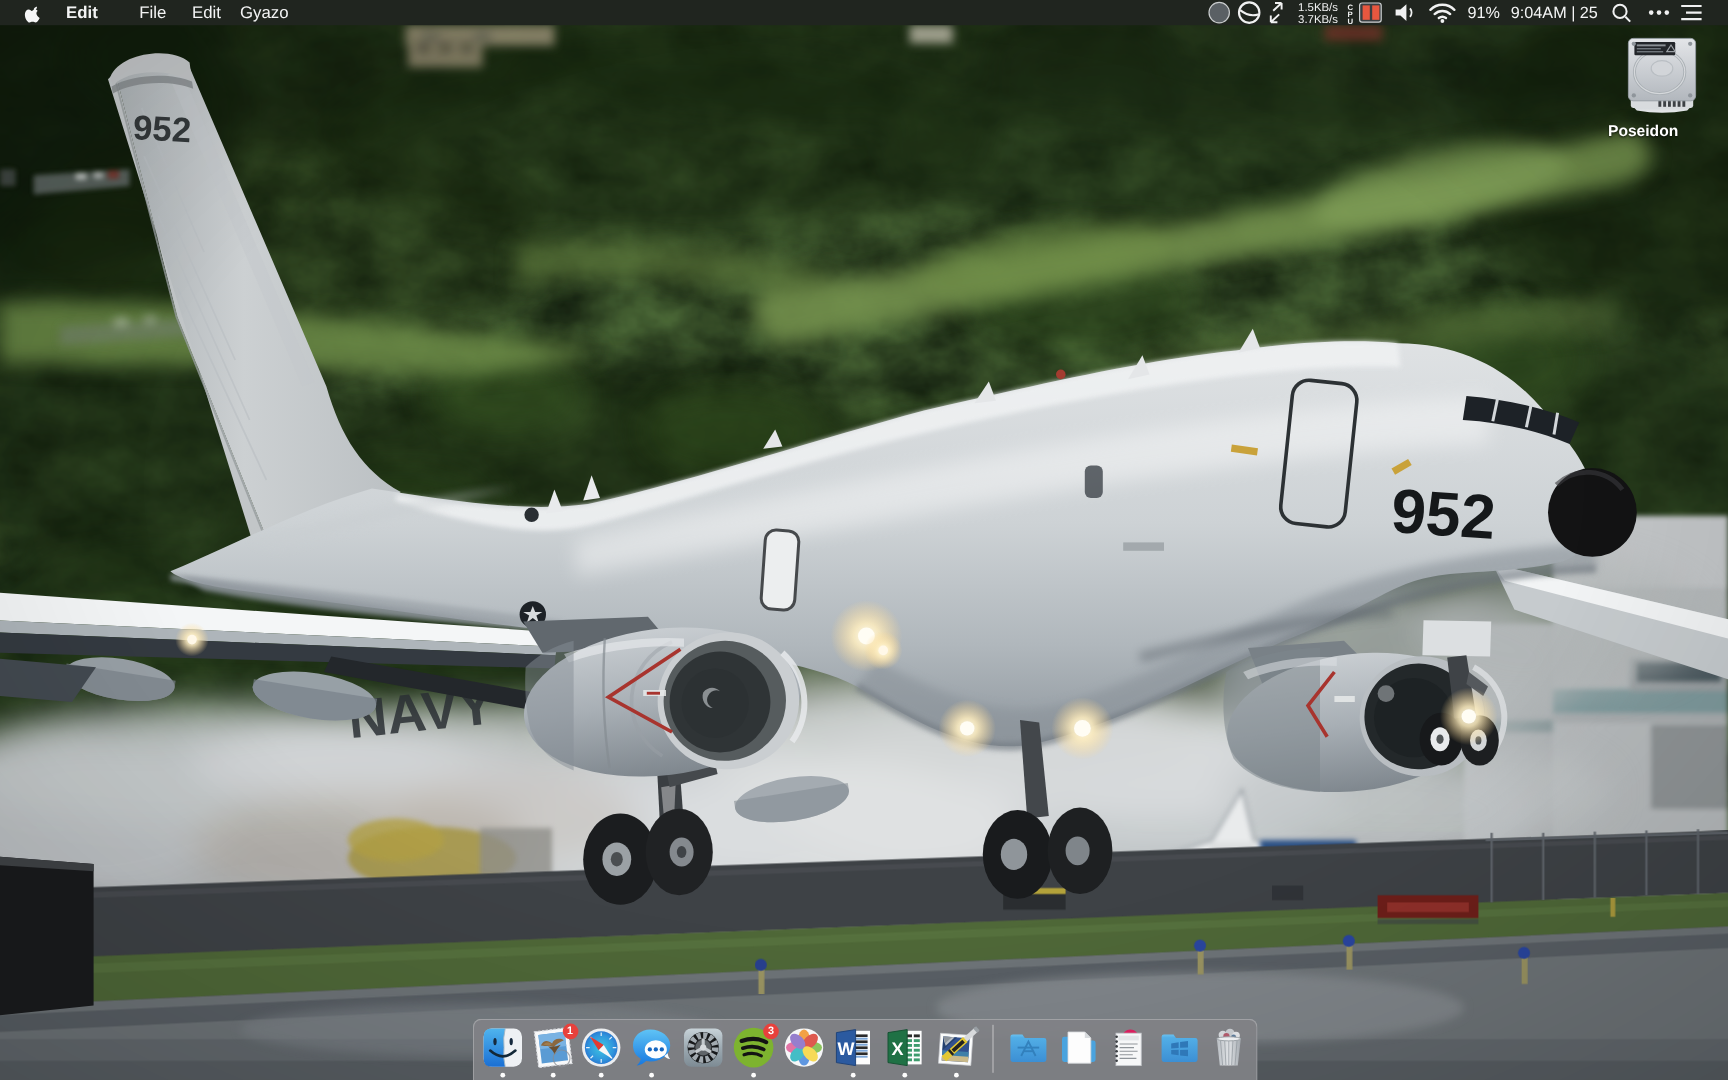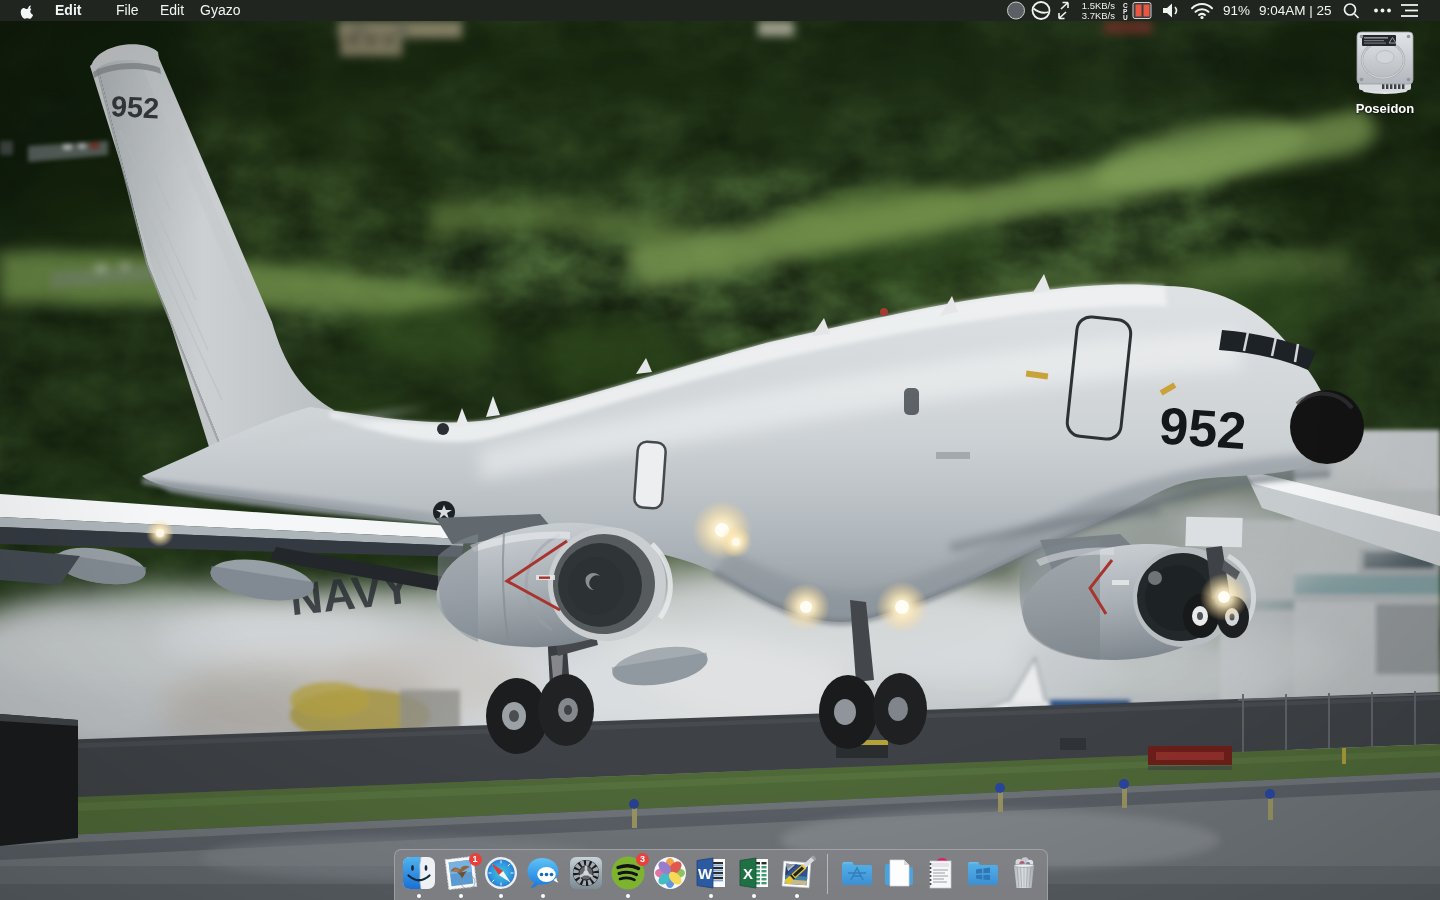--- a/index.html
+++ b/index.html
@@ -2,21 +2,21 @@
 <html><head>
 <meta charset="utf-8">
 <style>
 html,body{margin:0;padding:0;width:1440px;height:900px;overflow:hidden;background:#444;
 font-family:"Liberation Sans",sans-serif;}
 #stage{position:absolute;top:0;left:0;width:1440px;height:900px;}
 #wall{position:absolute;top:0;left:0;}
 #menubar{position:absolute;top:0;left:0;width:1440px;height:21px;background:#20251f;
 color:#f3f4f4;font-size:14px;}
 .mb{position:absolute;top:0;height:21px;line-height:21px;}
-#poseidon{position:absolute;left:1340px;top:30px;width:90px;text-align:center;}
+#poseidon{position:absolute;left:1340px;top:30px;width:90px;}
 #poseidon .lbl{margin-top:3px;color:#fff;font-weight:bold;font-size:13px;
 text-shadow:0 1px 2px rgba(0,0,0,0.8);}
 #dock{position:absolute;left:394px;top:849px;width:654px;height:51px;
 background:rgba(128,129,134,0.92);border:1px solid rgba(255,255,255,0.25);border-bottom:none;
 border-radius:7px 7px 0 0;box-sizing:border-box;}
 .dicon{position:absolute;top:6px;width:34px;height:34px;}
 .ddot{position:absolute;top:44px;width:4px;height:4px;border-radius:50%;background:#fdfdfd;}
 .badge{position:absolute;width:13px;height:13px;border-radius:50%;background:#e8413c;
 color:#fff;font-size:9px;font-weight:bold;text-align:center;line-height:13px;top:-3px;right:-4px;}
 </style>

